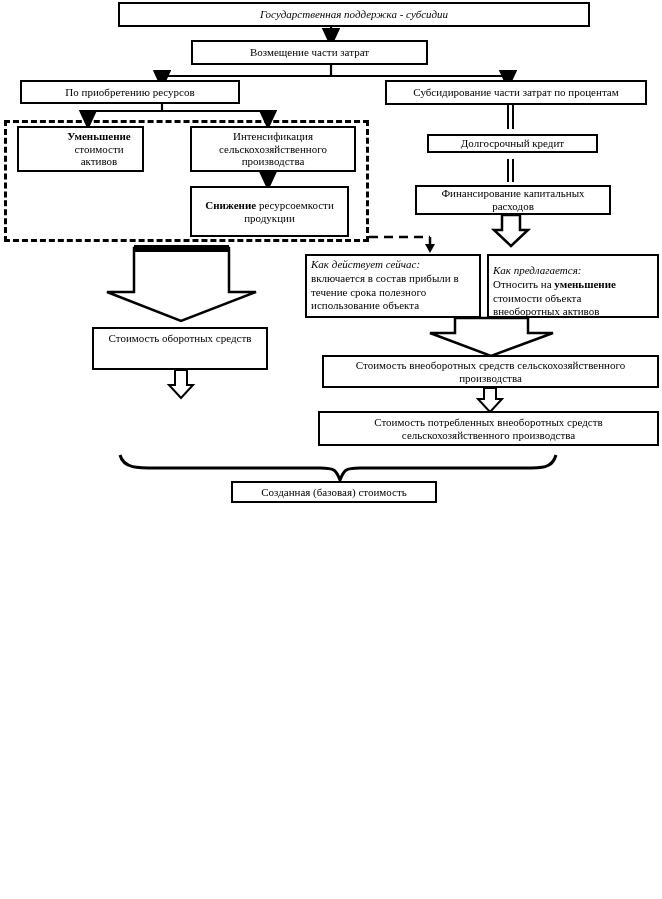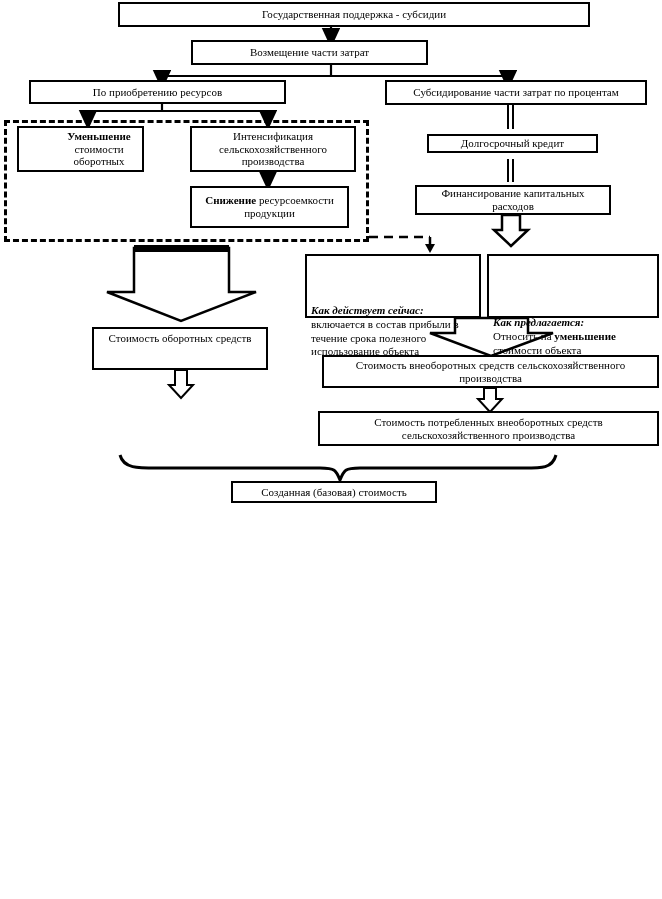--- a/index.html
+++ b/index.html
@@ -25,21 +25,21 @@
     font-size:11px;
     padding:2px 3px;
     display:flex;
     flex-direction:column;
     justify-content:center;
     align-items:center;
   }
   .box.topalign{ justify-content:flex-start; }
   .box.leftalign{ text-align:left; align-items:flex-start; }
   .b{ font-weight:bold; }
-  .i{ font-style:italic; font-weight:bold;margin-top:46px; }
+  .i{ font-style:italic; font-weight:normal; }
   .dashed-region{
     position:absolute;
     box-sizing:border-box;
     border:3px dashed #000;
     background:transparent;
   }
   svg.ov{ position:absolute; left:0; top:0; width:662px; height:899px; overflow:visible; }
   .txtline{ display:block; white-space:nowrap; }
   .wrapline{ display:block; }
 </style>
@@ -94,69 +94,69 @@
     <polygon fill="#fff" stroke="#000" stroke-width="2" points="175,370 187,370 187,385 193,385 181,398 169,385 175,385"></polygon>
 
     <polygon fill="#fff" stroke="#000" stroke-width="2.5" points="455,318 528,318 528,333 553,333 491,356 430,333 455,333"></polygon>
 
     <polygon fill="#fff" stroke="#000" stroke-width="2" points="484,388 496,388 496,399 502,399 490,412 478,399 484,399"></polygon>
 
     <path d="M120,455 C124,470 140,468 170,468 L320,468 C335,468 336,470 340,480 C344,470 345,468 360,468 L512,468 C540,468 552,470 556,455" fill="none" stroke="#000" stroke-width="3"></path>
     <line x1="340" y1="478" x2="340" y2="482" stroke="#000" stroke-width="2"></line>
   </svg>
 
-  <div class="box" style="left:118px; top:2px; width:472px; height:25px;">
+  <div class="box" style="left:118px; top:2px; width:472px; height:25px;font-style:italic;">
     <span class="txtline">Государственная поддержка - субсидии</span>
   </div>
 
   <div class="box" style="left:191px; top:40px; width:237px; height:25px;">
     <span class="txtline">Возмещение части затрат</span>
   </div>
 
-  <div class="box" style="left:29px; top:80px; width:257px; height:24px;font-family:Liberation Serif, serif;">
+  <div class="box" style="left:20px; top:80px; width:220px; height:24px;font-family:Liberation Serif, serif;">
     <span class="txtline">По приобретению ресурсов</span>
   </div>
 
   <div class="box" style="left:385px; top:80px; width:262px; height:25px;">
     <span class="txtline">Субсидирование части затрат по процентам</span>
   </div>
 
   <div class="box" style="left:17px; top:126px; width:127px; height:46px;padding-left:40px;">
     <span class="wrapline"><span class="b">Уменьшение</span><span> стоимости</span></span>
-    <span class="wrapline">оборотных</span>
+    <span class="wrapline">активов</span>
   </div>
 
   <div class="box" style="left:190px; top:126px; width:166px; height:46px;">
     <span class="wrapline">Интенсификация</span>
     <span class="wrapline">сельскохозяйственного</span>
     <span class="wrapline">производства</span>
   </div>
 
-  <div class="box" style="left:190px; top:186px; width:159px; height:42px;">
+  <div class="box" style="left:190px; top:186px; width:159px; height:51px;">
     <span class="wrapline"><span class="b">Снижение</span><span> ресурсоемкости</span></span>
     <span class="wrapline">продукции</span>
   </div>
 
   <div class="box" style="left:427px; top:134px; width:171px; height:19px;">
     <span class="txtline">Долгосрочный кредит</span>
   </div>
 
   <div class="box" style="left:415px; top:185px; width:196px; height:30px;">
     <span class="wrapline">Финансирование капитальных</span>
     <span class="wrapline">расходов</span>
   </div>
 
   <div class="box topalign leftalign" style="left:305px; top:254px; width:176px; height:64px; padding:2px 4px; line-height:1.25;">
     <span class="wrapline i">Как действует сейчас:</span>
     <span class="wrapline">включается в состав прибыли в</span>
     <span class="wrapline">течение срока полезного</span>
     <span class="wrapline">использование объекта</span>
   </div>
 
-  <div class="box topalign leftalign" style="left:487px; top:254px; width:172px; height:64px; padding:14px 4px; line-height:1.25;">
+  <div class="box topalign leftalign" style="left:487px; top:254px; width:172px; height:64px; padding:8px 4px; line-height:1.25;">
     <span class="wrapline i">Как предлагается:</span>
     <span class="wrapline"><span>Относить на </span><span class="b">уменьшение</span></span>
     <span class="wrapline">стоимости объекта</span>
     <span class="wrapline">внеоборотных активов</span>
   </div>
 
   <div class="box topalign" style="left:92px; top:327px; width:176px; height:43px; padding-top:3px;">
     <span class="txtline">Стоимость оборотных средств</span>
   </div>
 

